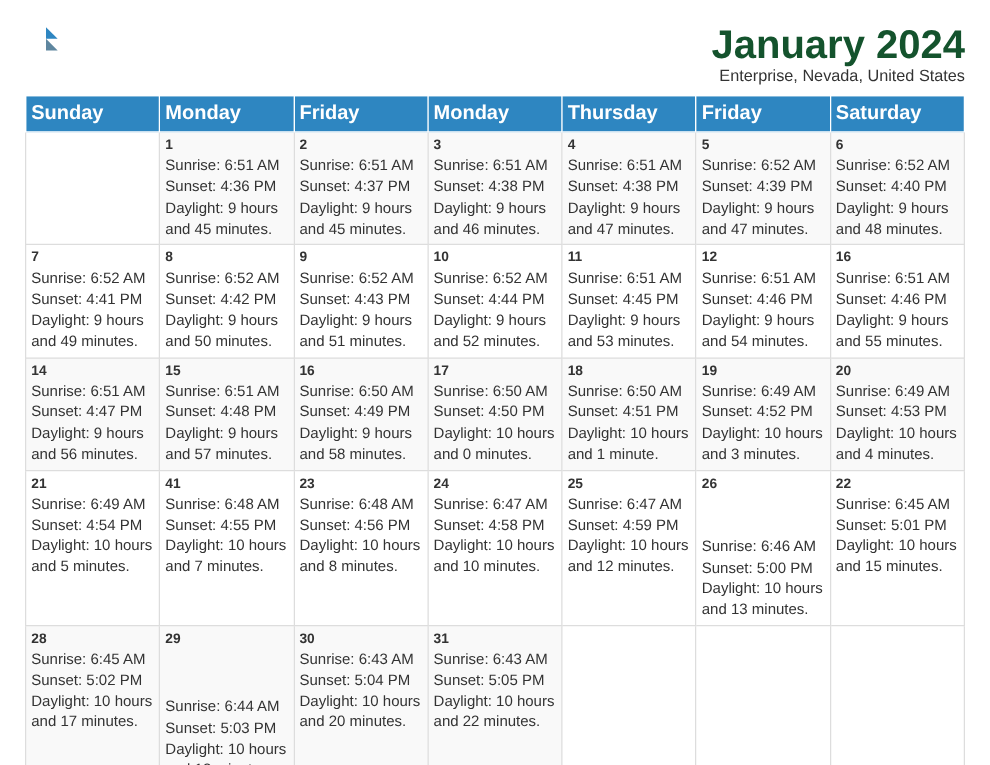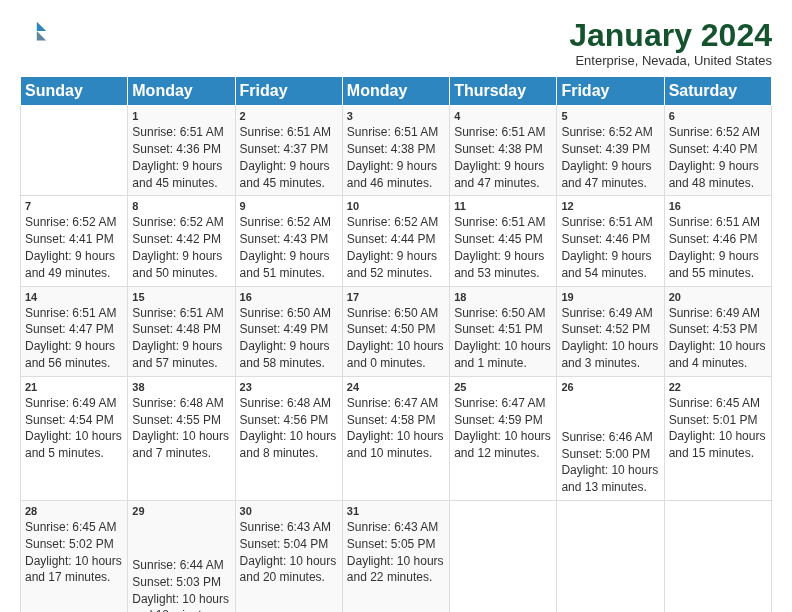--- a/index.html
+++ b/index.html
@@ -271,21 +271,21 @@
         </tr>
         <tr>
           <td>
             <span class="day-number">21</span>
             <div class="day-info" style="white-space: pre-line;">Sunrise: 6:49 AM
 Sunset: 4:54 PM
 Daylight: 10 hours
 and 5 minutes.</div>
           </td>
           <td>
-            <span class="day-number">38</span>
+            <span class="day-number">41</span>
             <div class="day-info" style="white-space: pre-line;">Sunrise: 6:48 AM
 Sunset: 4:55 PM
 Daylight: 10 hours
 and 7 minutes.</div>
           </td>
           <td>
             <span class="day-number">23</span>
             <div class="day-info" style="white-space: pre-line;">Sunrise: 6:48 AM
 Sunset: 4:56 PM
 Daylight: 10 hours

